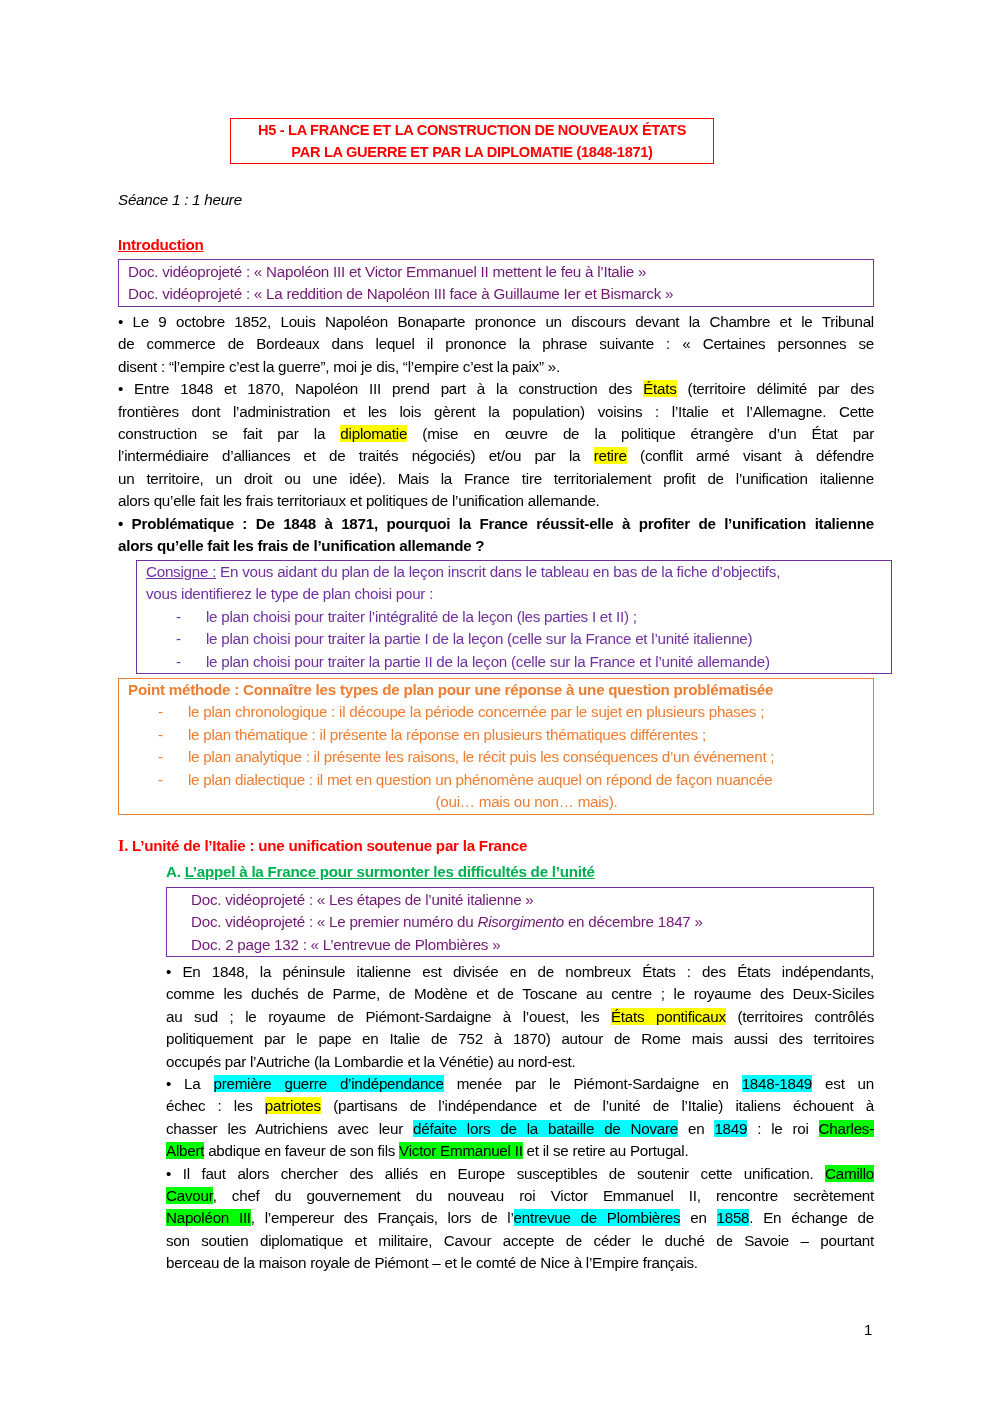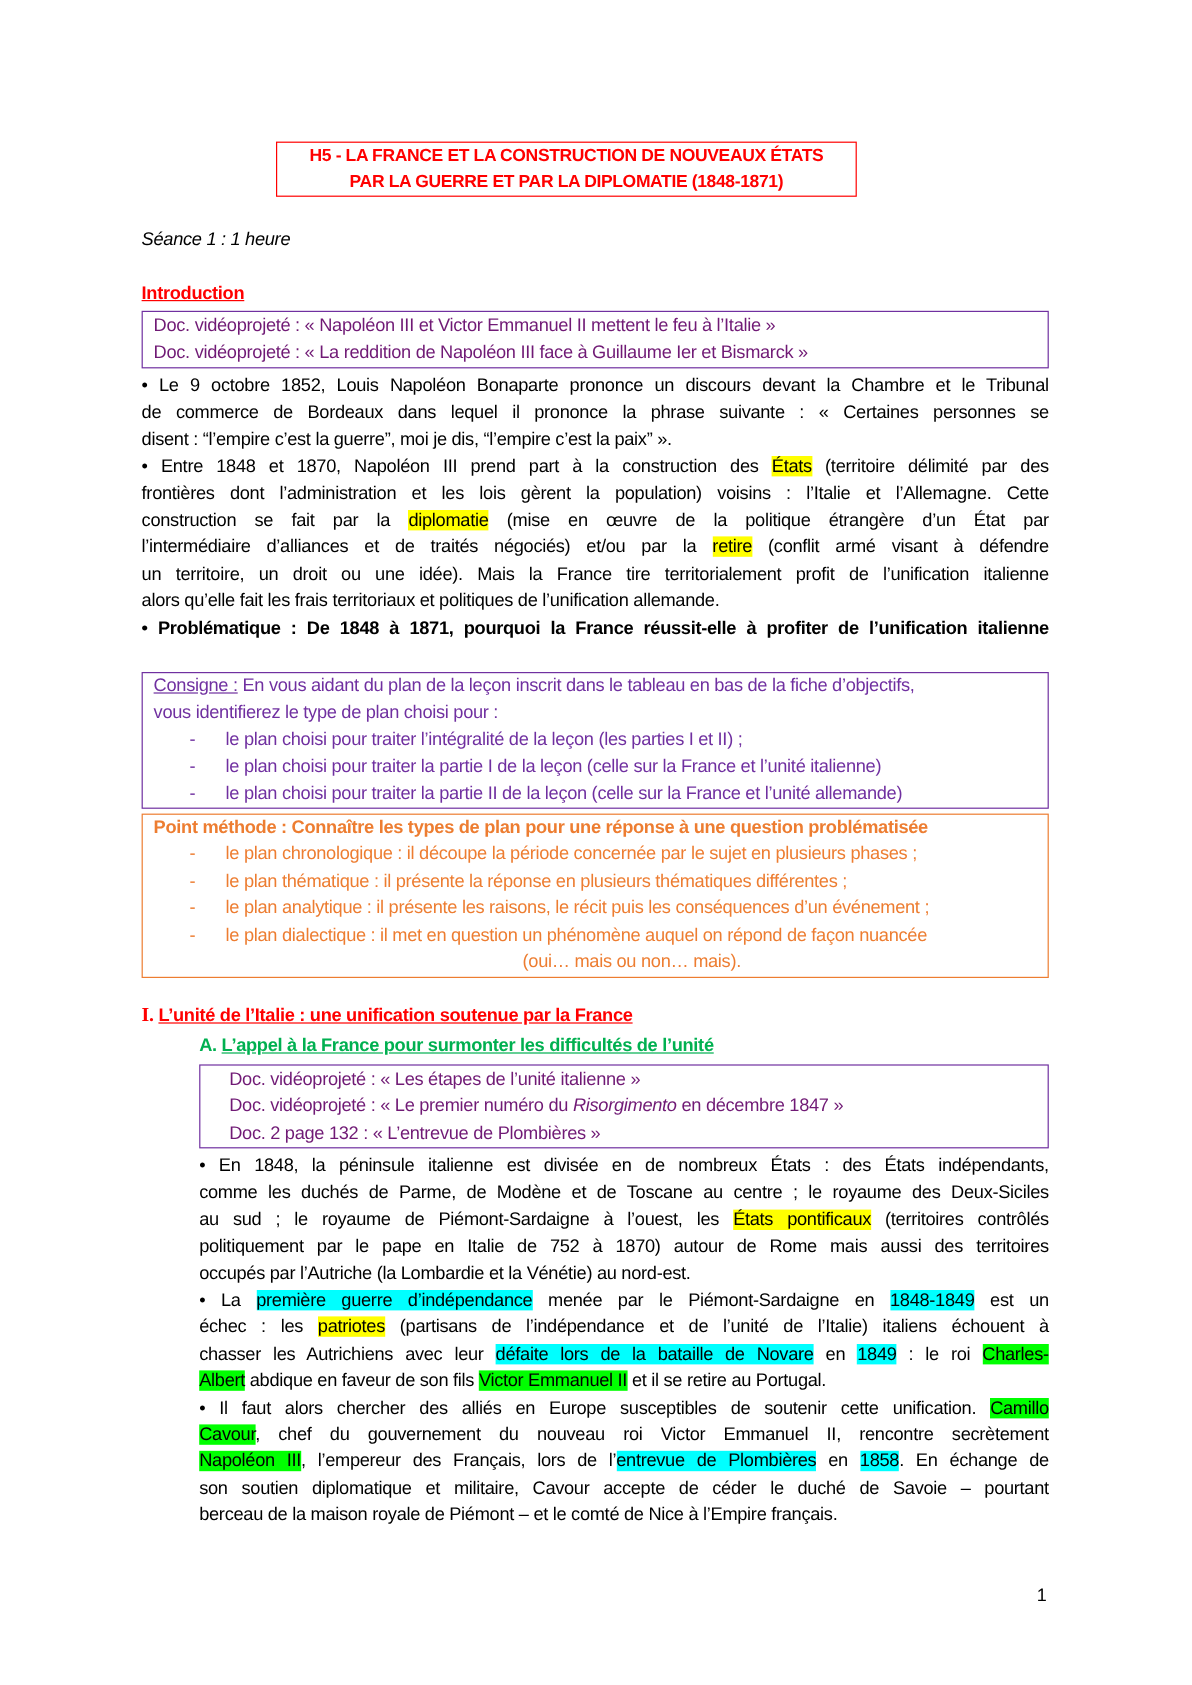--- a/index.html
+++ b/index.html
@@ -29,39 +29,39 @@
   .doc-intro { left: 118px; top: 259px; width: 756px; height: 48px; padding-top: 1px; }
   .doc-a { left: 166px; top: 887px; width: 708px; height: 70px; padding-top: 1px; padding-left: 24px; }
 
   .para { position: absolute; text-align: justify; }
   .intro-body { left: 118px; top: 311px; width: 756px; }
   .just-line { display: block; text-align: justify; text-align-last: justify; height: 22.4px; }
   .last-line { display: block; text-align: left; height: 22.4px; }
   .bold { font-weight: bold; }
 
   .consigne-box {
-    position: absolute; left: 118px; top: 560px; width: 756px; height: 114px;
+    position: absolute; left: 136px; top: 560px; width: 756px; height: 114px;
     border: 1.2px solid #7030a0; box-sizing: border-box; color: #7030a0;
     padding: 0 8px 0 9px;
   }
   .methode-box {
     position: absolute; left: 118px; top: 678px; width: 756px; height: 137px;
     border: 1.2px solid #ed7d31; box-sizing: border-box; color: #ed7d31;
     padding: 0 8px 0 9px;
   }
   .dash-item { display: flex; height: 22.4px; }
   .dash { width: 60px; text-align: left; padding-left: 30px; box-sizing: border-box; }
   .dash-cont { padding-left: 60px; height: 22.4px; text-align: center; }
   .u { text-decoration: underline; }
 
   .h-I {
     position: absolute; left: 118px; top: 835px; color: #ff0000; font-weight: bold;
   }
   .h-I .num { font-family: "Liberation Serif", serif; font-size: 16.5px; }
-  .h-I .lbl { text-decoration: underline; }
+  .h-I .lbl { }
   .h-A {
     position: absolute; left: 166px; top: 861px; color: #00b050; font-weight: bold;
   }
   .h-A .lbl { text-decoration: underline; }
 
   .body-a { left: 166px; top: 961px; width: 708px; }
 
   .hl-y { background: #ffff00; }
   .hl-c { background: #00ffff; }
   .hl-g { background: #00ff00; }
@@ -93,20 +93,21 @@
     <span class="last-line">disent : “l’empire c’est la guerre”, moi je dis, “l’empire c’est la paix” ».</span>
 
     <span class="just-line"><span>• Entre 1848 et 1870, Napoléon III prend part à la construction des </span><span class="hl-y">États</span><span> (territoire délimité par des</span></span>
     <span class="just-line">frontières dont l’administration et les lois gèrent la population) voisins : l’Italie et l’Allemagne. Cette</span>
     <span class="just-line"><span>construction se fait par la </span><span class="hl-y">diplomatie</span><span> (mise en œuvre de la politique étrangère d’un État par</span></span>
     <span class="just-line"><span>l’intermédiaire d’alliances et de traités négociés) et/ou par la </span><span class="hl-y">retire</span><span> (conflit armé visant à défendre</span></span>
     <span class="just-line">un territoire, un droit ou une idée). Mais la France tire territorialement profit de l’unification italienne</span>
     <span class="last-line">alors qu’elle fait les frais territoriaux et politiques de l’unification allemande.</span>
 
     <span class="just-line bold">• Problématique : De 1848 à 1871, pourquoi la France réussit-elle à profiter de l’unification italienne</span>
+    <span class="last-line bold">alors qu’elle fait les frais de l’unification allemande ?</span>
   </div>
 
   <div class="consigne-box txt">
     <div style="height:22.4px;"><span class="u">Consigne :</span><span> En vous aidant du plan de la leçon inscrit dans le tableau en bas de la fiche d’objectifs,</span></div>
     <div style="height:22.4px;">vous identifierez le type de plan choisi pour :</div>
     <div class="dash-item">
         <span class="dash">-</span>
         <span>le plan choisi pour traiter l’intégralité de la leçon (les parties I et II) ;</span>
       </div>
     <div class="dash-item">

